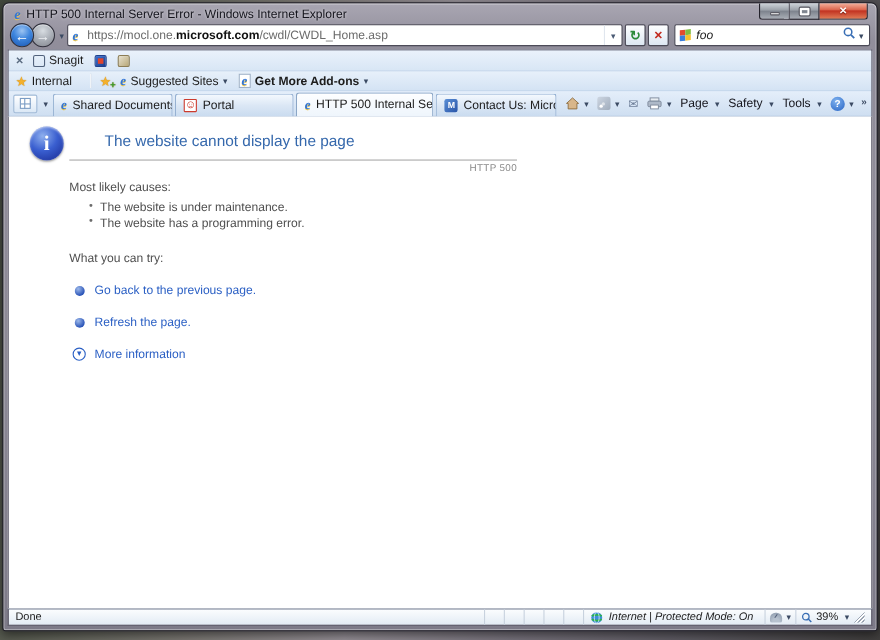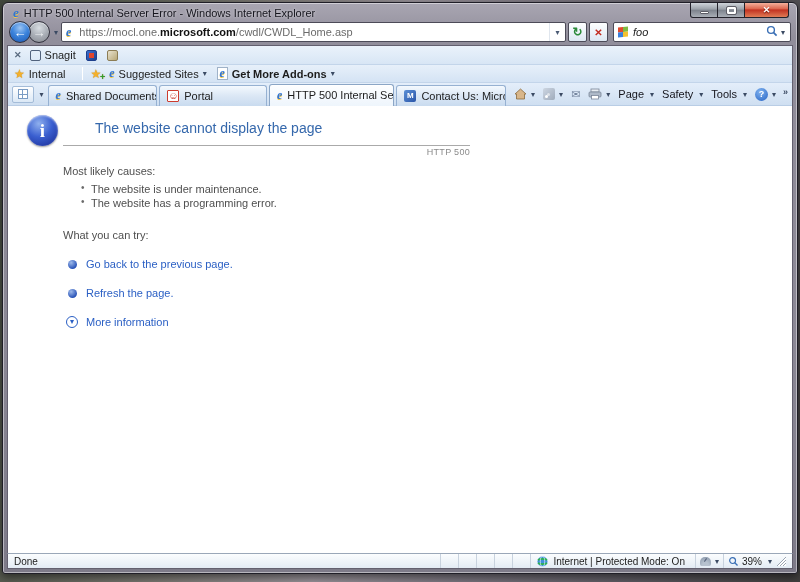--- a/index.html
+++ b/index.html
@@ -161,21 +161,21 @@
 
   
   .statusbar {
     height:16px; background:linear-gradient(180deg,#fbfdfe,#e3ebf4);
     border:1px solid #63606f; border-top:1px solid #9aa7b8;
     display:flex; align-items:center; font-size:10px; color:#1c1c1c; padding:0 2px 0 6px;
   }
   .status-left { flex:1 1 auto; }
   .status-segs { display:flex; height:100%; }
   .status-seg { width:18px; border-left:1px solid #c8d2de; height:100%; }
-  .status-zone { display:flex; align-items:center; border-left:1px solid #c8d2de; padding:0 10px 0 6px; height:100%; }
+  .status-zone { display:flex; align-items:center; border-left:1px solid #c8d2de; padding:0 10px 0 6px; height:100%;font-style:italic; }
   .zone-text { margin-left:5px; white-space:nowrap; }
   .status-tools { display:flex; align-items:center; border-left:1px solid #c8d2de; padding:0 4px; height:100%; }
   .gauge-icon { width:11px; height:9px; border-radius:5px 5px 2px 2px; background:radial-gradient(circle at 50% 90%, #b7c2cf 30%, #8795a8 100%); position:relative; }
   .gauge-icon::after{ content:""; position:absolute; left:5px; top:1px; width:1px; height:4px; background:#55627a; transform:rotate(35deg); }
   .zoom-group { display:flex; align-items:center; border-left:1px solid #c8d2de; padding:0 4px; height:100%; }
   .zoom-label { margin:0 2px 0 3px; }
   .grip { width:10px; height:10px; margin-left:4px; background:
       linear-gradient(135deg, transparent 50%, #9aa4b2 50%, #9aa4b2 58%, #fff 58%, #fff 66%, #9aa4b2 66%, #9aa4b2 74%, #fff 74%, #fff 82%, #9aa4b2 82%, #9aa4b2 90%, #fff 90%); }
 </style>
 </head>

